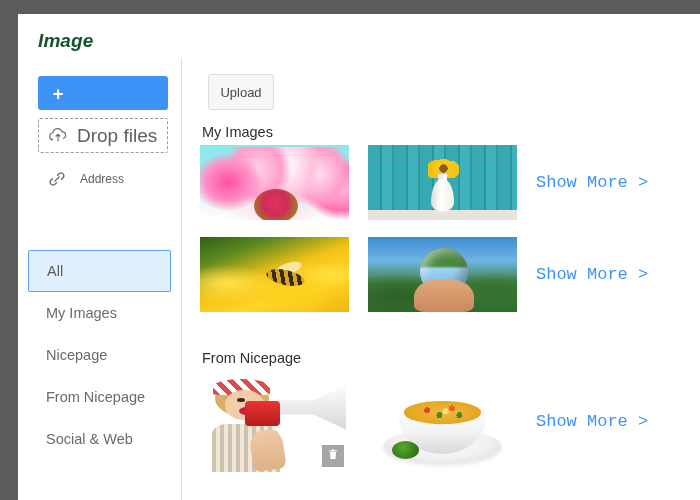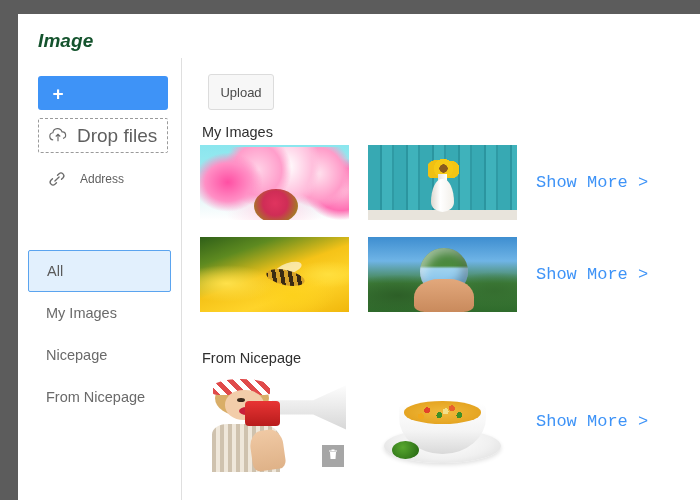--- a/index.html
+++ b/index.html
@@ -487,20 +487,23 @@
           <span>All</span>
         </div>
         <div class="nav-item">
           <span>My Images</span>
         </div>
         <div class="nav-item">
           <span>Nicepage</span>
         </div>
         <div class="nav-item">
           <span>From Nicepage</span>
+        </div>
+        <div class="nav-item">
+          <span>Social &amp; Web</span>
         </div>
       </div>
     </div>
 
     <div class="sidebar-divider"></div>
 
     <div class="content">
 
       <div class="search-row">
         <button class="search-btn">Upload</button>

